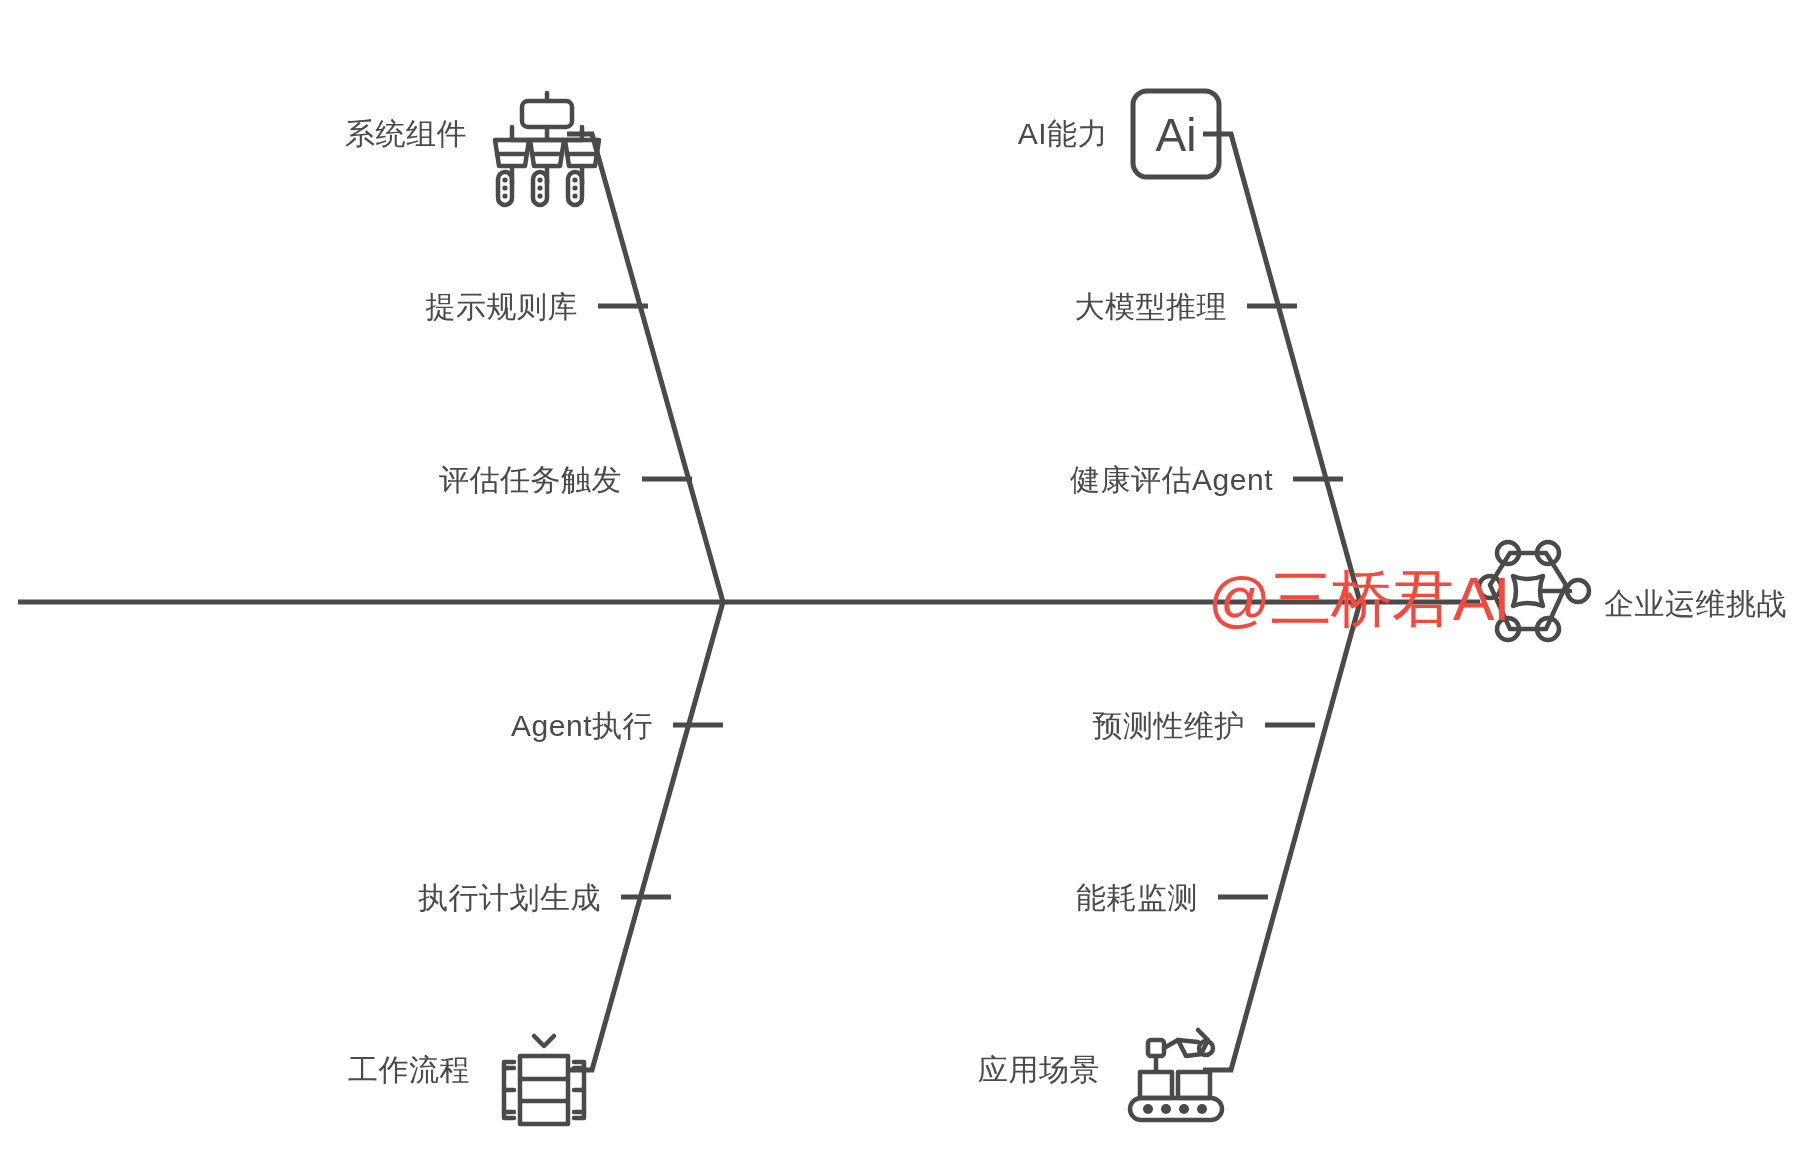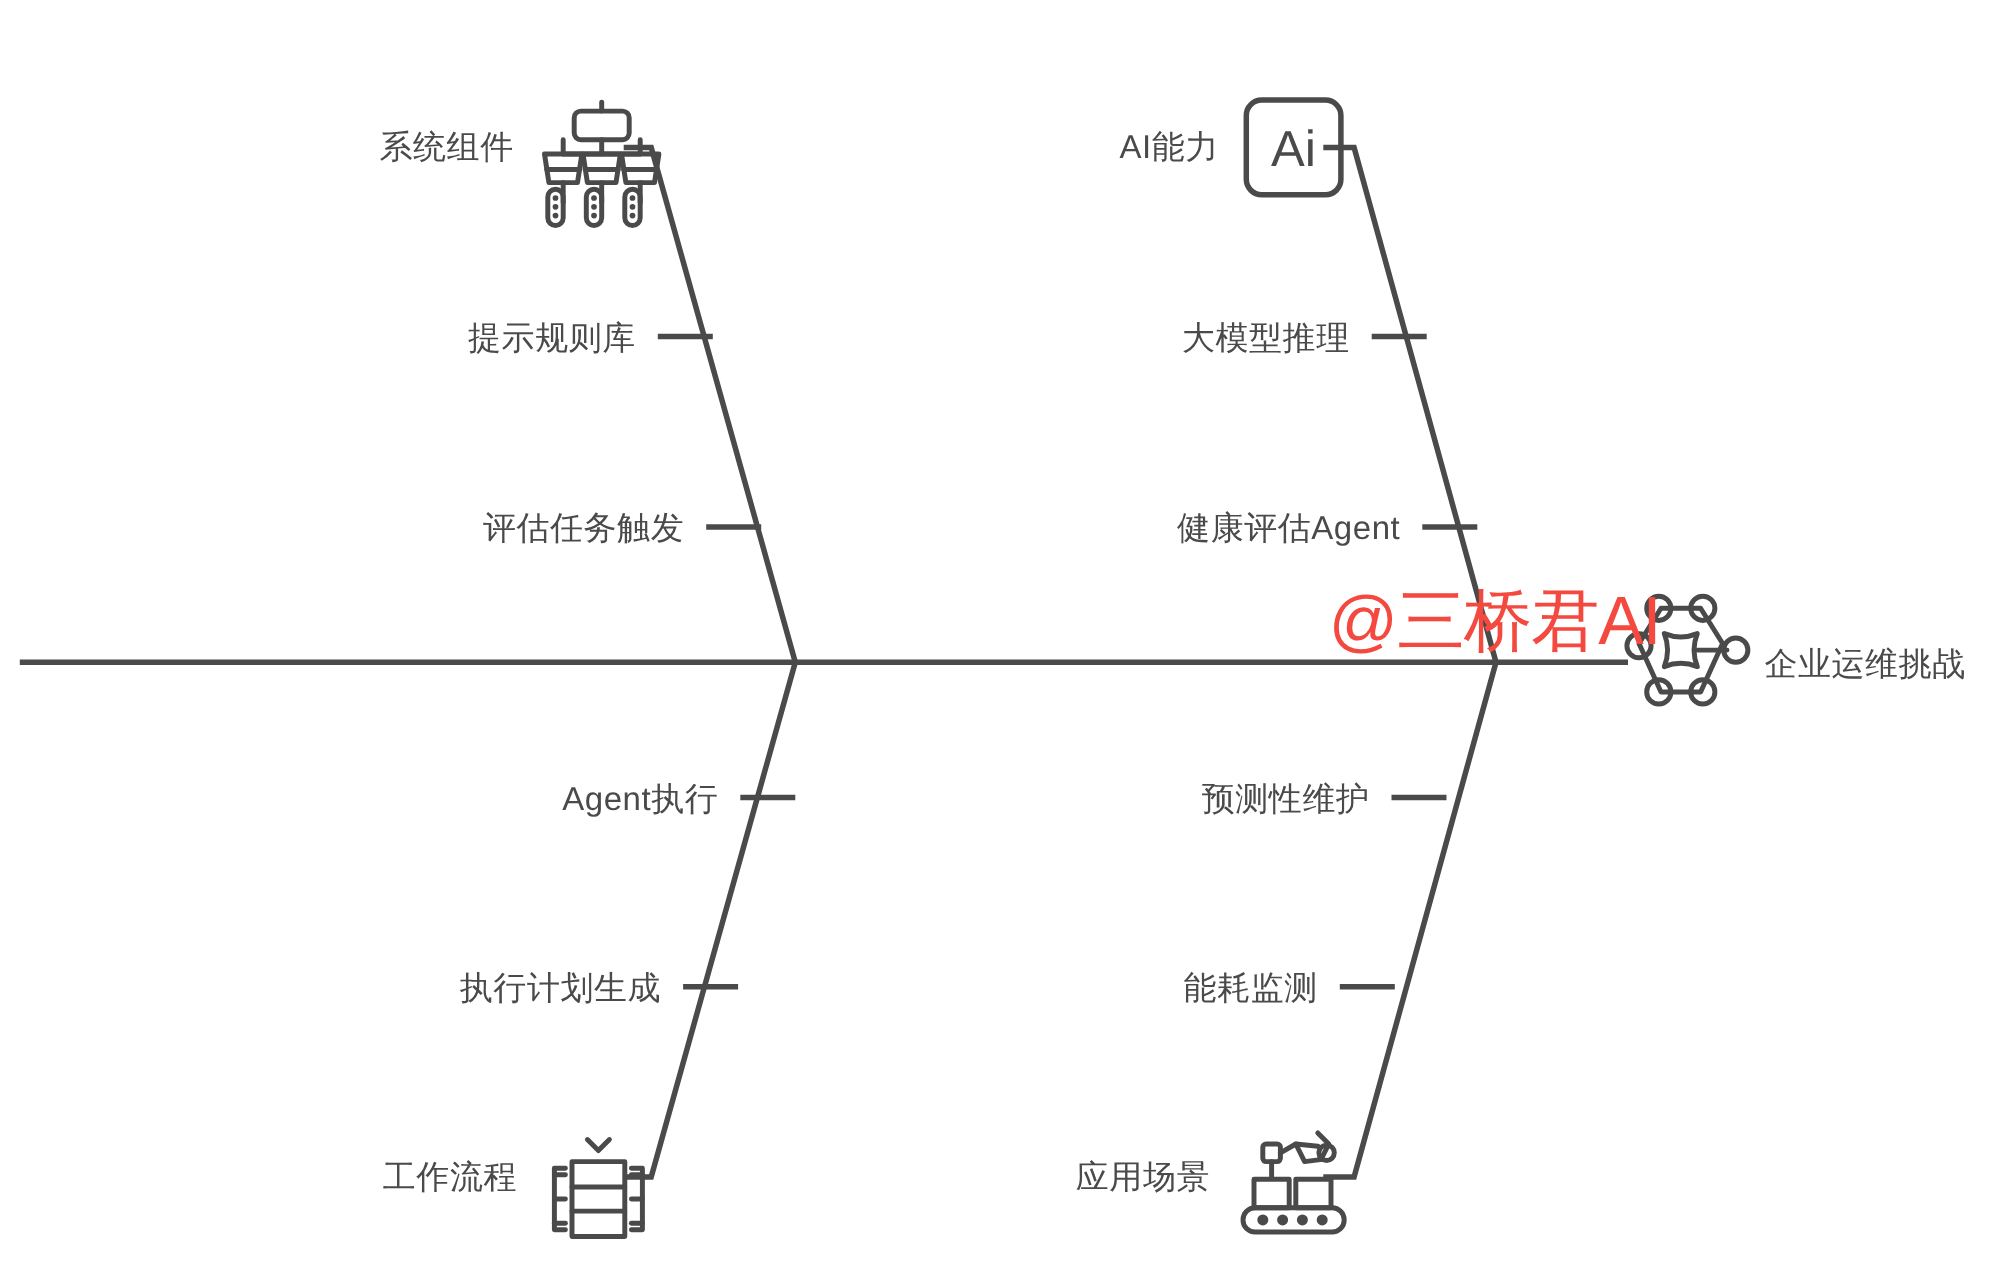--- a/index.html
+++ b/index.html
@@ -80,21 +80,21 @@
     fill: #4a4a4a;
   }
   .ai-text {
     font-family: "Liberation Sans", "DejaVu Sans", sans-serif;
     font-size: 46px;
     fill: #4a4a4a;
   }
   .watermark {
     position: absolute;
     left: 1208px;
-    top: 534px;
+    top: 568px;
     font-family: "Liberation Sans", "DejaVu Sans", sans-serif;
     font-size: 62px;
     color: #f4493f;
     white-space: nowrap;
     letter-spacing: -1px;
     line-height: 1;
     pointer-events: none;
   }
 </style>
 </head>

